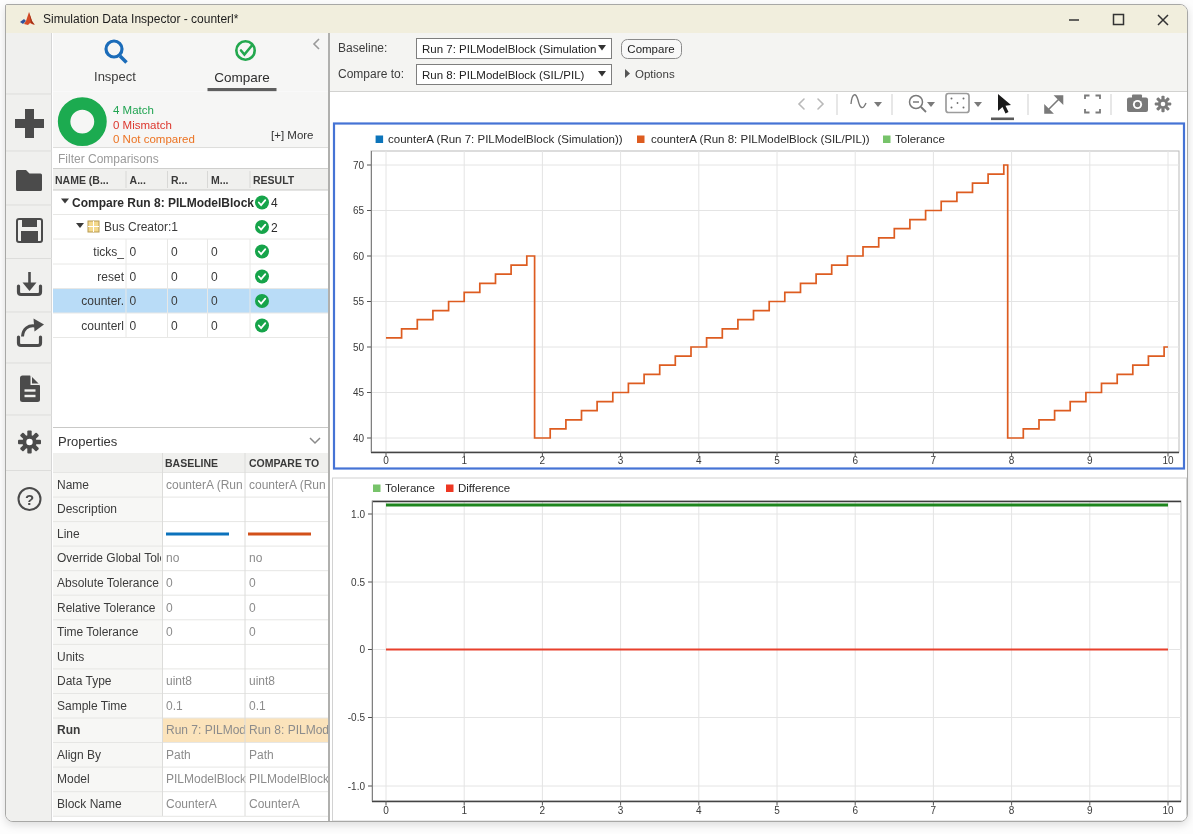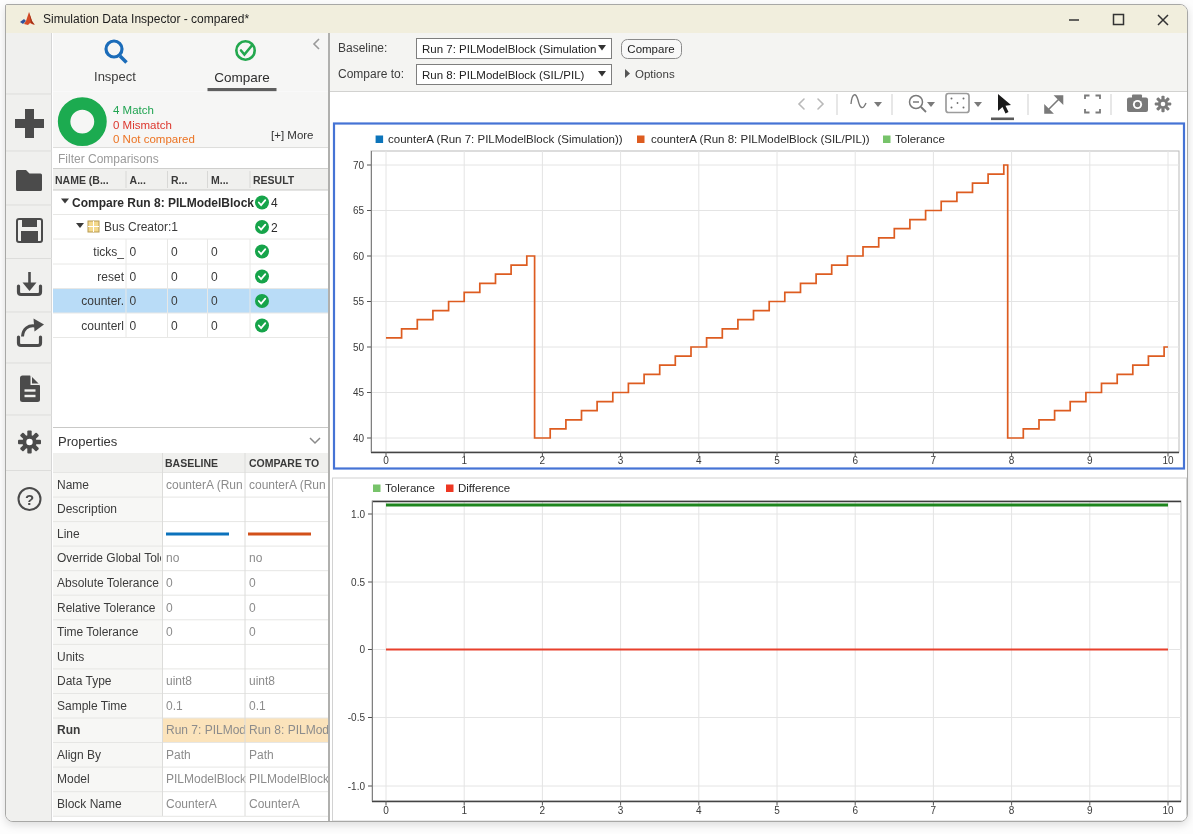--- a/index.html
+++ b/index.html
@@ -15,21 +15,21 @@
 </style>
 </head>
 <body>
 <div id="win">
   <div id="titlebar">
     <svg class="abs" style="left:13px;top:6px" width="18" height="17" viewBox="0 0 18 17">
       <polygon points="1,11 5,8 7,10 4,13" fill="#30519c"></polygon>
       <polygon points="7,10 10,1 13,10 15,14 11,12 9,14 5,13" fill="#d44a26"></polygon>
       <polygon points="10,1 13,10 16,14 12,12" fill="#a33117"></polygon>
     </svg>
-    <div id="title-text">Simulation Data Inspector - compared*</div>
+    <div id="title-text">Simulation Data Inspector - counterl*</div>
     <svg class="abs" style="left:1055px;top:0" width="125" height="28" viewBox="0 0 125 28">
       <line x1="8" y1="15" x2="18" y2="15" stroke="#333" stroke-width="1.6"></line>
       <rect x="52.5" y="9.5" width="10" height="10" fill="none" stroke="#333" stroke-width="1.5"></rect>
       <path d="M97 10 l10 10 M107 10 l-10 10" stroke="#333" stroke-width="1.5"></path>
     </svg>
   </div>
   <div id="sidebar">
 <svg class="abs" style="left:0;top:0" width="46" height="789" viewBox="0 0 46 789" font-family="Liberation Sans,sans-serif">
 <line x1="0" y1="61" x2="46" y2="61" stroke="#dddddb" stroke-width="1"></line>
 <line x1="0" y1="118" x2="46" y2="118" stroke="#dddddb" stroke-width="1"></line>

